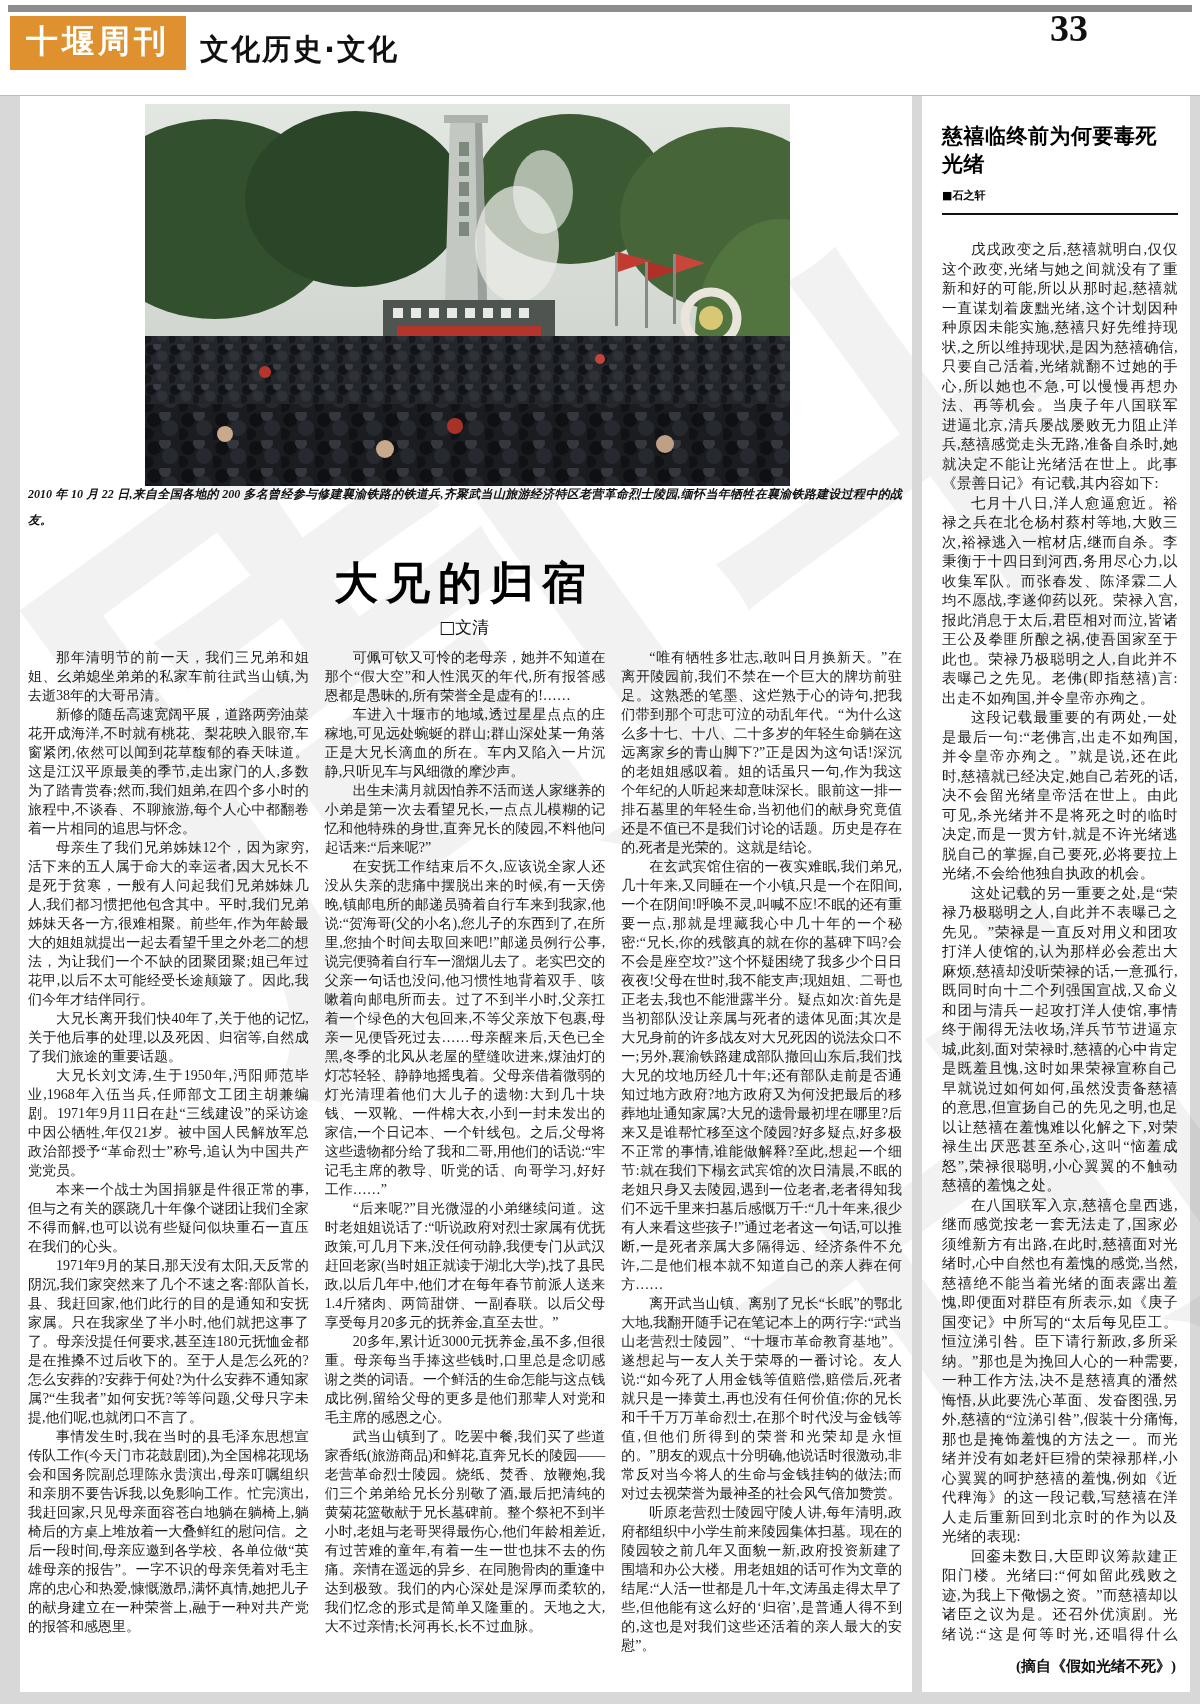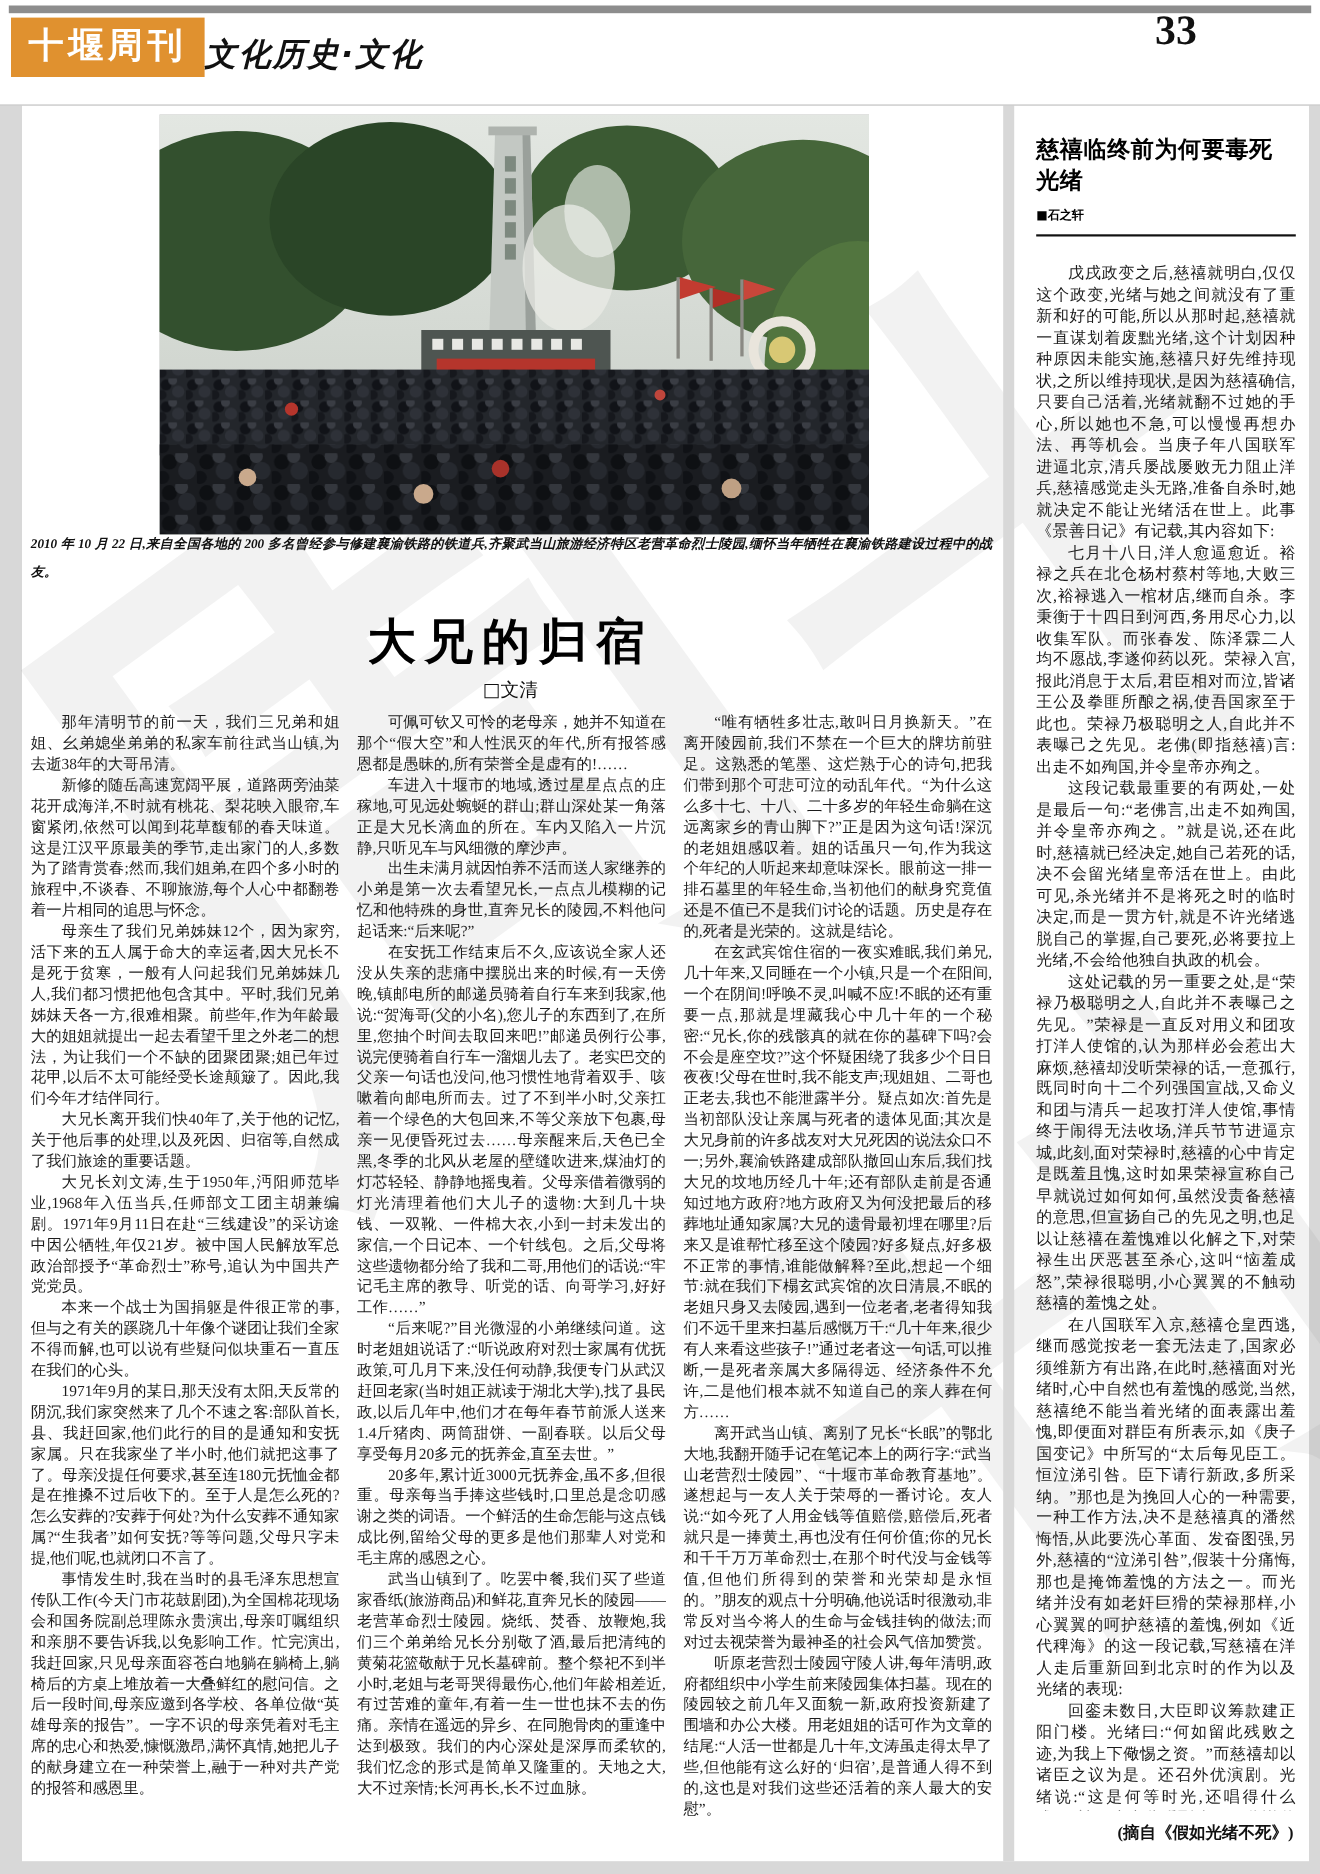--- a/index.html
+++ b/index.html
@@ -3,21 +3,21 @@
 <meta charset="utf-8">
 <style>
   html,body{margin:0;padding:0;}
   body{background:#b9b9b9;font-family:"Liberation Serif","DejaVu Serif",serif;}
   .page{position:relative;width:1200px;height:1704px;margin:0 auto;background:#d8d8d8;overflow:hidden;}
   
   .header{position:absolute;top:0;left:0;right:0;height:96px;background:#fff;z-index:2;}
   .topbar{position:absolute;top:5px;left:8px;right:8px;height:7px;background:#8d8d8d;}
   .mastrow{position:absolute;top:16px;left:10px;display:flex;align-items:flex-end;}
   .brand{background:#e0912f;color:#fff;font-weight:900;font-size:32px;letter-spacing:4px;padding:4px 16px 6px 16px;font-family:"Liberation Serif",serif;}
-  .section{font-size:29px;font-weight:900;letter-spacing:2px;margin-left:0;color:#111;font-family:"DejaVu Sans","Liberation Sans",sans-serif;font-style:italic;}
+  .section{font-size:29px;font-weight:900;letter-spacing:2px;margin-left:14px;color:#111;font-family:"DejaVu Sans","Liberation Sans",sans-serif;}
   .pagenum{position:absolute;top:6px;right:112px;font-size:38px;font-weight:bold;color:#111;font-family:"Liberation Serif",serif;}
   .dateline{position:absolute;top:62px;left:12px;font-size:15px;font-weight:bold;font-style:italic;color:#1a1a1a;letter-spacing:1px;font-family:"DejaVu Sans",sans-serif;}
   .dateline span{margin-right:18px;}
   .headrule{position:absolute;bottom:0;left:0;right:0;height:1px;background:#bbb;}
   
   .content{position:absolute;top:92px;left:20px;right:10px;bottom:12px;background:#fff;}
   .wm{position:absolute;z-index:0;font-weight:900;color:rgba(110,110,110,0.09);pointer-events:none;line-height:1;font-family:"Liberation Serif",serif;}
   .wm1{font-size:640px;left:40px;top:300px;transform:rotate(-36deg);}
   .wm2{font-size:520px;left:690px;top:120px;transform:rotate(-36deg);}
   .wm3{font-size:520px;left:700px;top:860px;transform:rotate(-36deg);}

